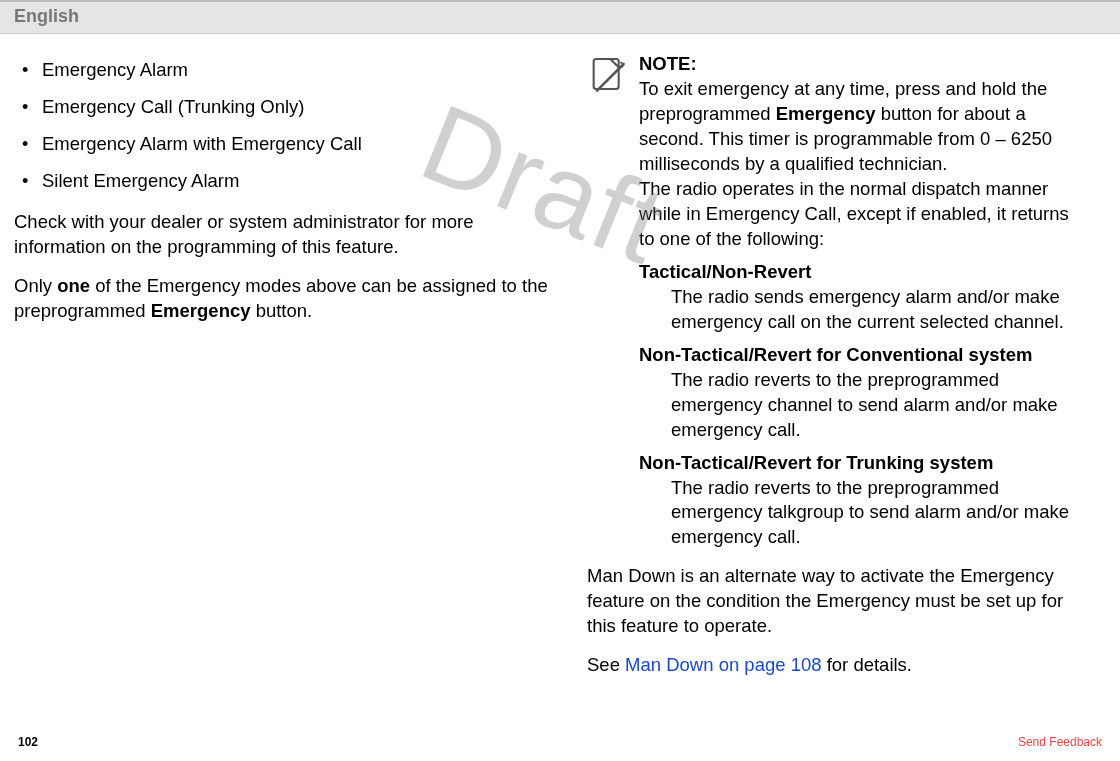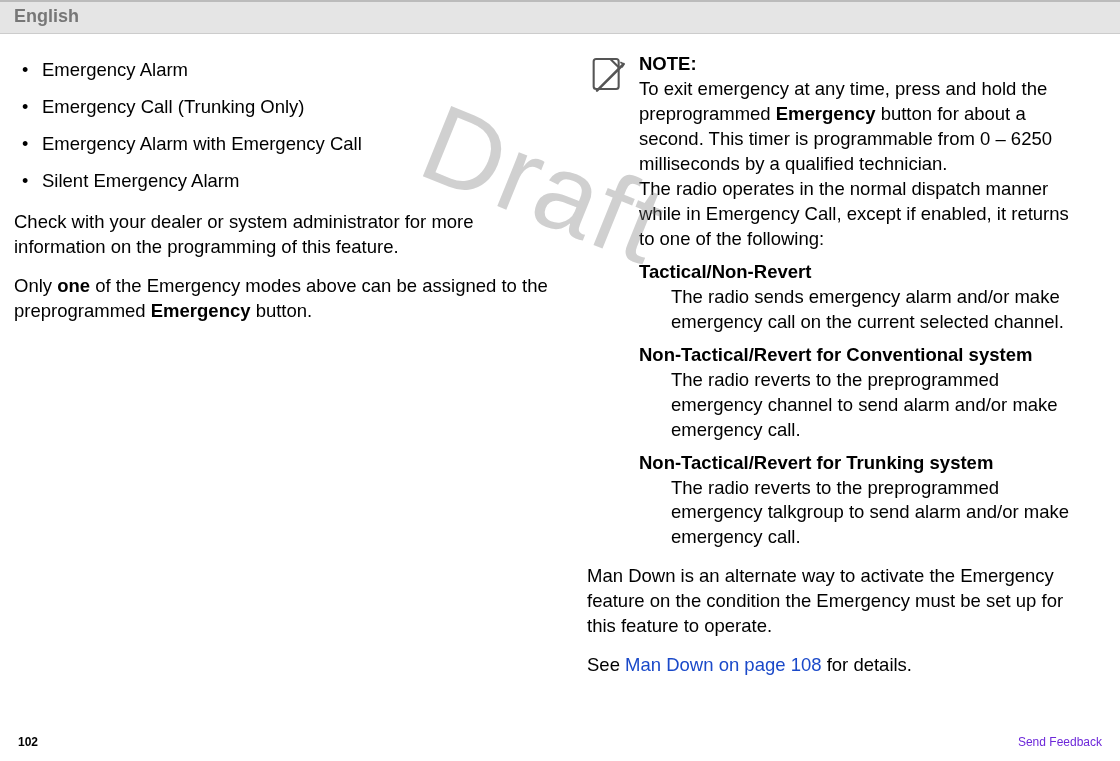--- a/index.html
+++ b/index.html
@@ -56,21 +56,21 @@
   .footer {
     position: absolute;
     bottom: 12px;
     left: 0; right: 0;
     display: flex;
     justify-content: space-between;
     padding: 0 18px;
     font-size: 12px;
   }
   .page-number { font-weight: bold; }
-  .send-feedback { color: #6d28d9; }
+  .send-feedback { color: #ef4444; }
   .watermark {
     position: absolute;
     left: 420px; top: 120px;
     font-size: 110px;
     color: rgba(120,120,120,0.35);
     transform: rotate(22deg);
     pointer-events: none;
     font-weight: 400;
     letter-spacing: 2px;
   }

